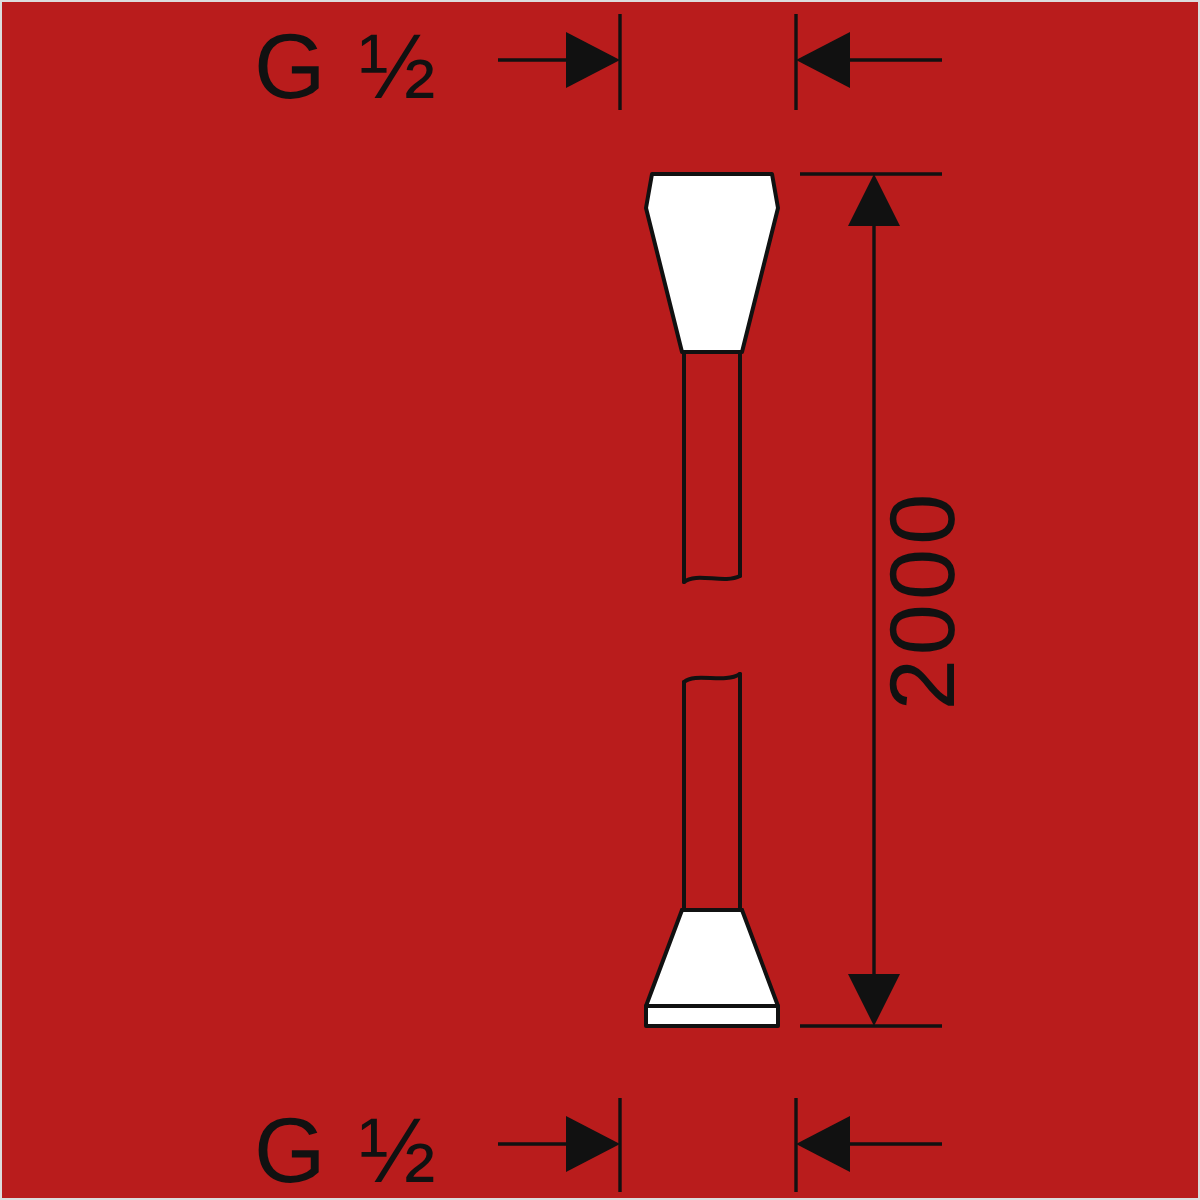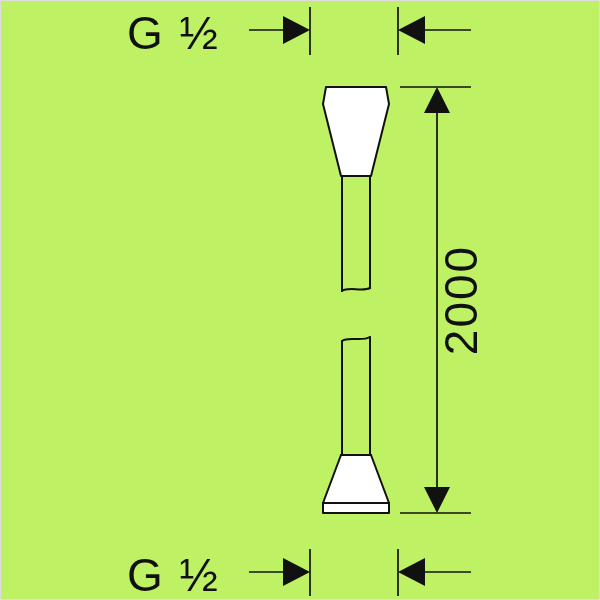--- a/index.html
+++ b/index.html
@@ -7,21 +7,21 @@
     padding: 0;
     background: #ffffff;
     width: 600px;
     height: 600px;
     overflow: hidden;
   }
   .canvas {
     position: relative;
     width: 600px;
     height: 600px;
-    background: #bef264;
+    background: #b91c1c;
   }
   svg { display: block; }
   .lbl {
     font-family: "Liberation Sans", sans-serif;
     font-size: 46px;
     fill: #111111;
     letter-spacing: 2px;
   }
   .dim {
     stroke: #111111;

